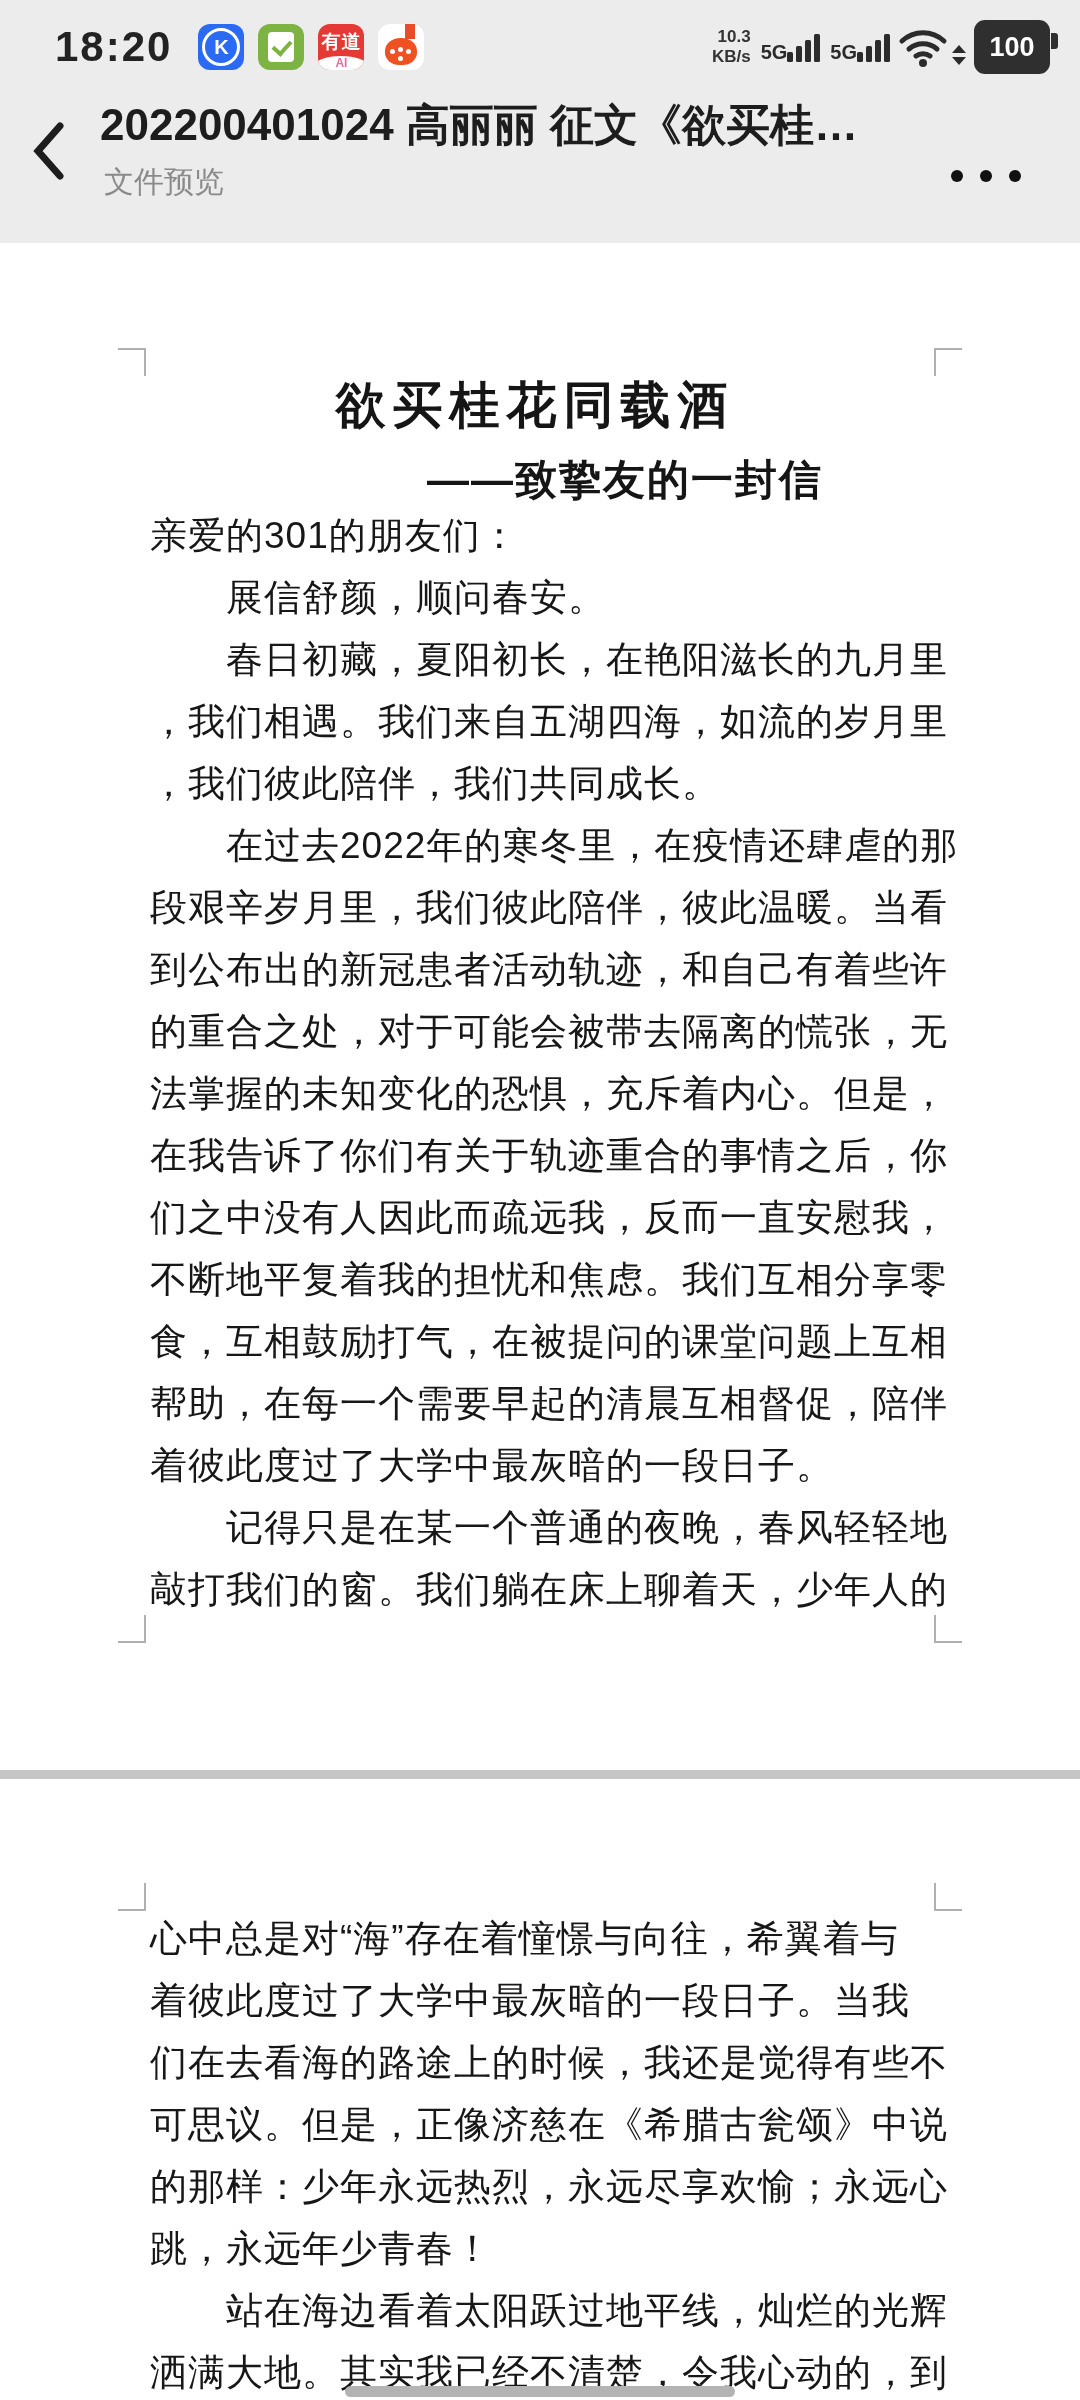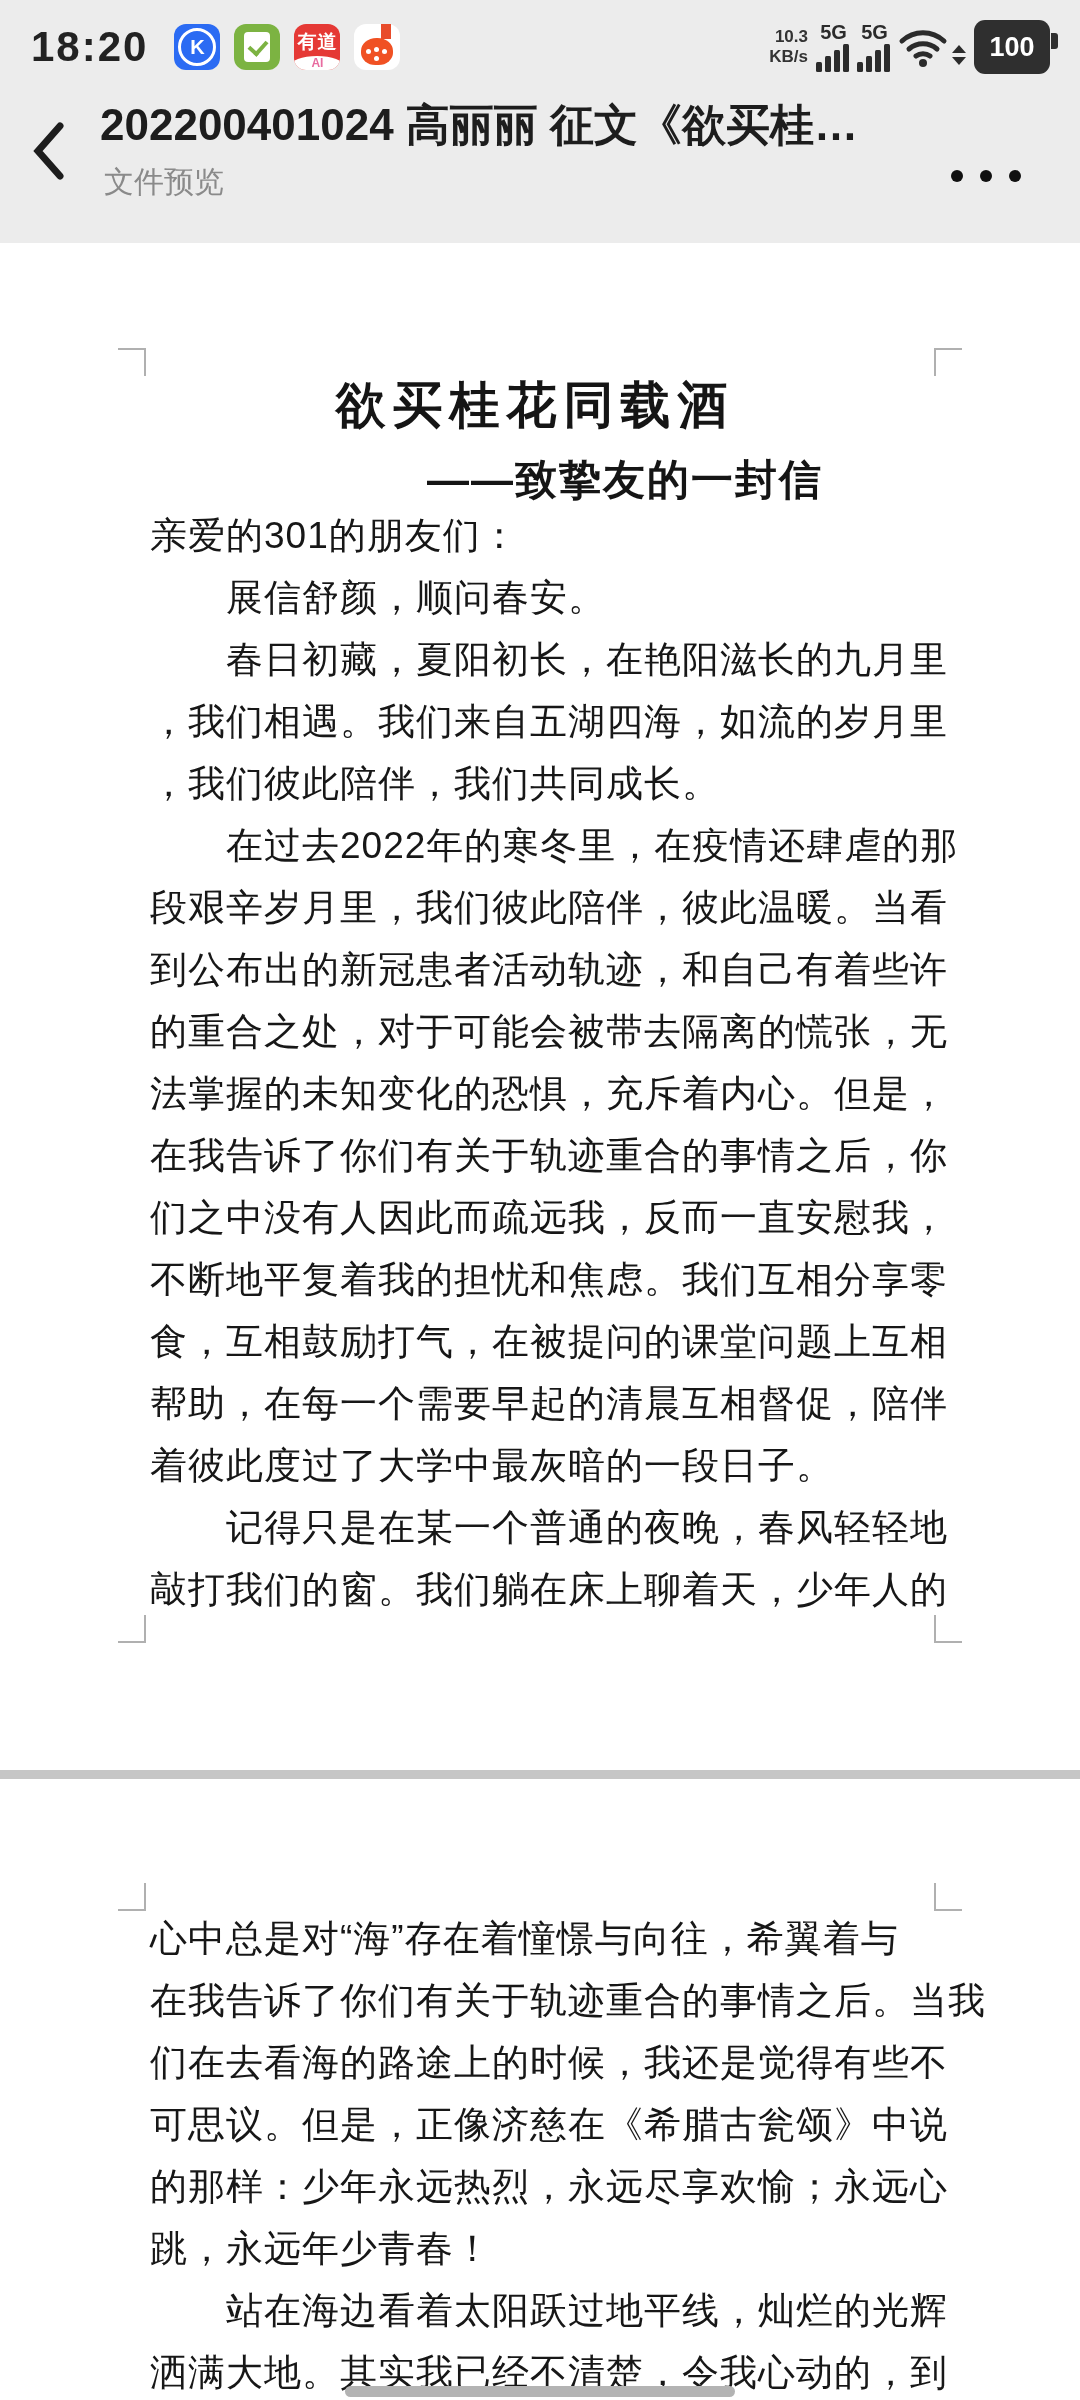--- a/index.html
+++ b/index.html
@@ -6,21 +6,21 @@
   body {
     width:1080px; height:2400px; position:relative; overflow:hidden;
     background:#ffffff; font-family:"Liberation Sans", sans-serif;
     color:#1c1c1c;
   }
 
   
   .status-bar {
     position:absolute; top:0; left:0; right:0; height:88px;
     background:#ececec; display:flex; align-items:center;
-    padding:6px 30px 0 31px; box-sizing:border-box;
+    padding:6px 30px 0 55px; box-sizing:border-box;
   }
   .time { font-size:42px; font-weight:700; letter-spacing:2px; color:#222; }
   .app-icons { display:flex; gap:14px; margin-left:26px; }
   .app-icon { width:46px; height:46px; border-radius:12px; position:relative; flex:0 0 auto; }
   .icon-keep { background:#2b6bf3; display:flex; align-items:center; justify-content:center; }
   .icon-keep .kring {
     width:32px; height:32px; border:3px solid #fff; border-radius:50%;
     display:flex; align-items:center; justify-content:center;
     color:#fff; font-size:20px; font-weight:700;
   }
@@ -45,21 +45,21 @@
     position:absolute; bottom:5px; left:7px; width:32px; height:27px;
     background:#f05123; border-radius:48% 48% 45% 45%;
   }
   .icon-tomato .tomato-body::after {
     content:""; position:absolute; left:13px; top:9px; width:5px; height:5px; border-radius:50%;
     background:#fff; box-shadow:-8px 2px 0 0 #fff, 8px 2px 0 0 #fff, 0 9px 0 0 #fff;
   }
 
   .status-right { margin-left:auto; display:flex; align-items:center; gap:8px; }
   .net-speed { text-align:right; font-size:17px; font-weight:700; color:#333; line-height:20px; }
-  .signal { display:flex; flex-direction:column; align-items:center; }
+  .signal { display:flex; flex-direction:row; align-items:flex-end; }
   .signal .sig-label { font-size:20px; font-weight:700; color:#2b2b2b; line-height:20px; margin-left:2px; }
   .bars { display:flex; align-items:flex-end; gap:3px; height:28px; margin-top:2px; }
   .bar { width:6px; background:#2b2b2b; border-radius:1.5px; }
   .b1{height:10px;} .b2{height:16px;} .b3{height:22px;} .b4{height:28px;}
   .wifi-wrap { display:flex; align-items:flex-end; gap:4px; }
   .updown { display:flex; flex-direction:column; gap:4px; margin-bottom:2px; }
   .tri { width:0; height:0; border-left:7px solid transparent; border-right:7px solid transparent; }
   .tri-up { border-bottom:8px solid #2b2b2b; }
   .tri-down { border-top:8px solid #2b2b2b; }
   .battery {
@@ -224,21 +224,21 @@
     <div class="doc-line">帮助，在每一个需要早起的清晨互相督促，陪伴</div>
     <div class="doc-line">着彼此度过了大学中最灰暗的一段日子。</div>
     <div class="doc-line">　　记得只是在某一个普通的夜晚，春风轻轻地</div>
     <div class="doc-line">敲打我们的窗。我们躺在床上聊着天，少年人的</div>
   </div>
 
 <div class="page-sep"></div>
 
 <div class="body-text body-p2">
     <div class="doc-line">心中总是对“海”存在着憧憬与向往，希翼着与</div>
-    <div class="doc-line">在我告诉了你们有关于轨迹重合的事情之后。当我</div>
+    <div class="doc-line">着彼此度过了大学中最灰暗的一段日子。当我</div>
     <div class="doc-line">们在去看海的路途上的时候，我还是觉得有些不</div>
     <div class="doc-line">可思议。但是，正像济慈在《希腊古瓮颂》中说</div>
     <div class="doc-line">的那样：少年永远热烈，永远尽享欢愉；永远心</div>
     <div class="doc-line">跳，永远年少青春！</div>
     <div class="doc-line">　　站在海边看着太阳跃过地平线，灿烂的光辉</div>
     <div class="doc-line">洒满大地。其实我已经不清楚，令我心动的，到</div>
   </div>
 
 <div class="home-indicator"></div>
 

